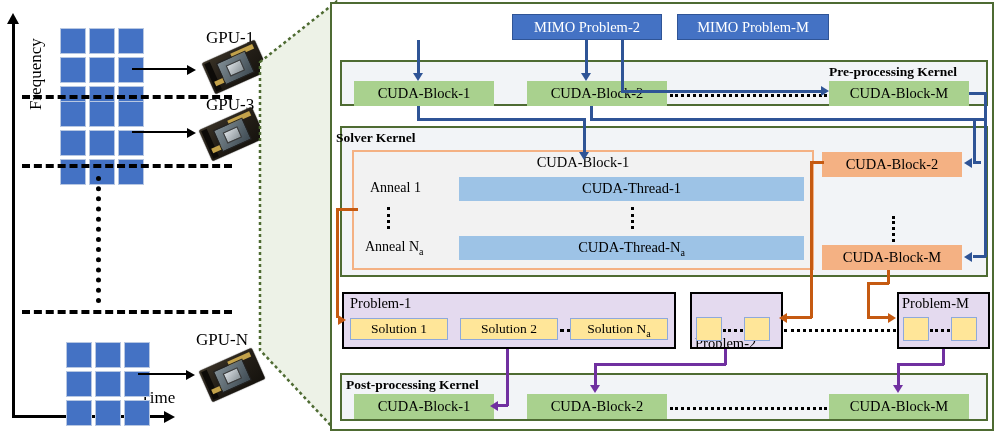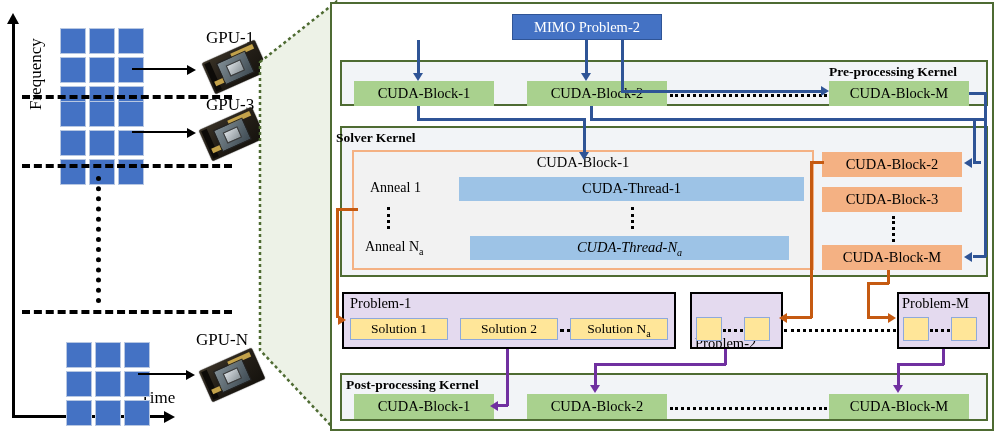--- a/index.html
+++ b/index.html
@@ -167,20 +167,21 @@
     </div>
   </div>
 
   <svg id="cone" viewBox="0 0 80 433">
     <polygon points="2,62 78,2 78,431 2,350" fill="#EDF2E7" stroke="#4E6B32" stroke-width="2.5" stroke-dasharray="3,3"></polygon>
   </svg>
 
   <div id="right">
 
     <div class="mimo" style="left:180px;top:10px;width:150px;">MIMO Problem-2</div>
+    <div class="mimo" style="left:345px;top:10px;width:152px;">MIMO Problem-M</div>
 
     <div class="kbox" style="left:8px;top:56px;width:648px;height:46px;"></div>
     <div class="ktitle" style="left:497px;top:60px;">Pre-processing Kernel</div>
 
     <div class="cblk" style="left:22px;top:77px;width:140px;">CUDA-Block-1</div>
     <div class="cblk" style="left:195px;top:77px;width:140px;">CUDA-Block-2</div>
     <div class="cblk" style="left:497px;top:77px;width:140px;">CUDA-Block-M</div>
     <div class="hdots" style="left:338px;top:90px;width:157px;"></div>
 
     <div class="ln" style="left:85px;top:36px;width:2.5px;height:33px;"></div>
@@ -199,24 +200,23 @@
     <div class="solver-inner" style="left:20px;top:146px;width:462px;height:120px;"></div>
     <div class="sb-title" style="left:20px;top:150px;width:462px;">CUDA-Block-1</div>
 
     <div class="anneal" style="left:38px;top:176px;text-align:right;">Anneal 1</div>
     <div class="thread" style="left:127px;top:173px;width:345px;">CUDA-Thread-1</div>
 
     <div class="vdots3" style="left:55px;top:203px;height:22px;"></div>
     <div class="vdots3" style="left:299px;top:203px;height:22px;"></div>
 
     <div class="anneal" style="left:33px;top:235px;"><span>Anneal N</span><sub style="font-size:10px;">a</sub></div>
-    <div class="thread" style="left:138px;top:232px;width:319px;font-style:italic;"><span>CUDA-Thread-N</span><sub style="font-size:10px;">a</sub></div>
+    <div class="thread" style="left:127px;top:232px;width:345px;"><span>CUDA-Thread-N</span><sub style="font-size:10px;">a</sub></div>
 
     <div class="oblk" style="left:490px;top:148px;width:140px;">CUDA-Block-2</div>
-    <div class="oblk" style="left:490px;top:183px;width:140px;">CUDA-Block-3</div>
     <div class="oblk" style="left:490px;top:241px;width:140px;">CUDA-Block-M</div>
     <div class="vdots3" style="left:560px;top:212px;height:26px;"></div>
 
     <div class="ln" style="left:85px;top:102px;width:2.5px;height:14px;"></div>
     <div class="ln" style="left:85px;top:114px;width:168px;height:2.5px;"></div>
     <div class="ln" style="left:258px;top:102px;width:2.5px;height:14px;"></div>
     <div class="ln" style="left:258px;top:114px;width:396px;height:2.5px;"></div>
     <div class="ln" style="left:251px;top:114px;width:2.5px;height:36px;"></div>
     <div class="ar-d b-d" style="left:247px;top:148px;"></div>
 

